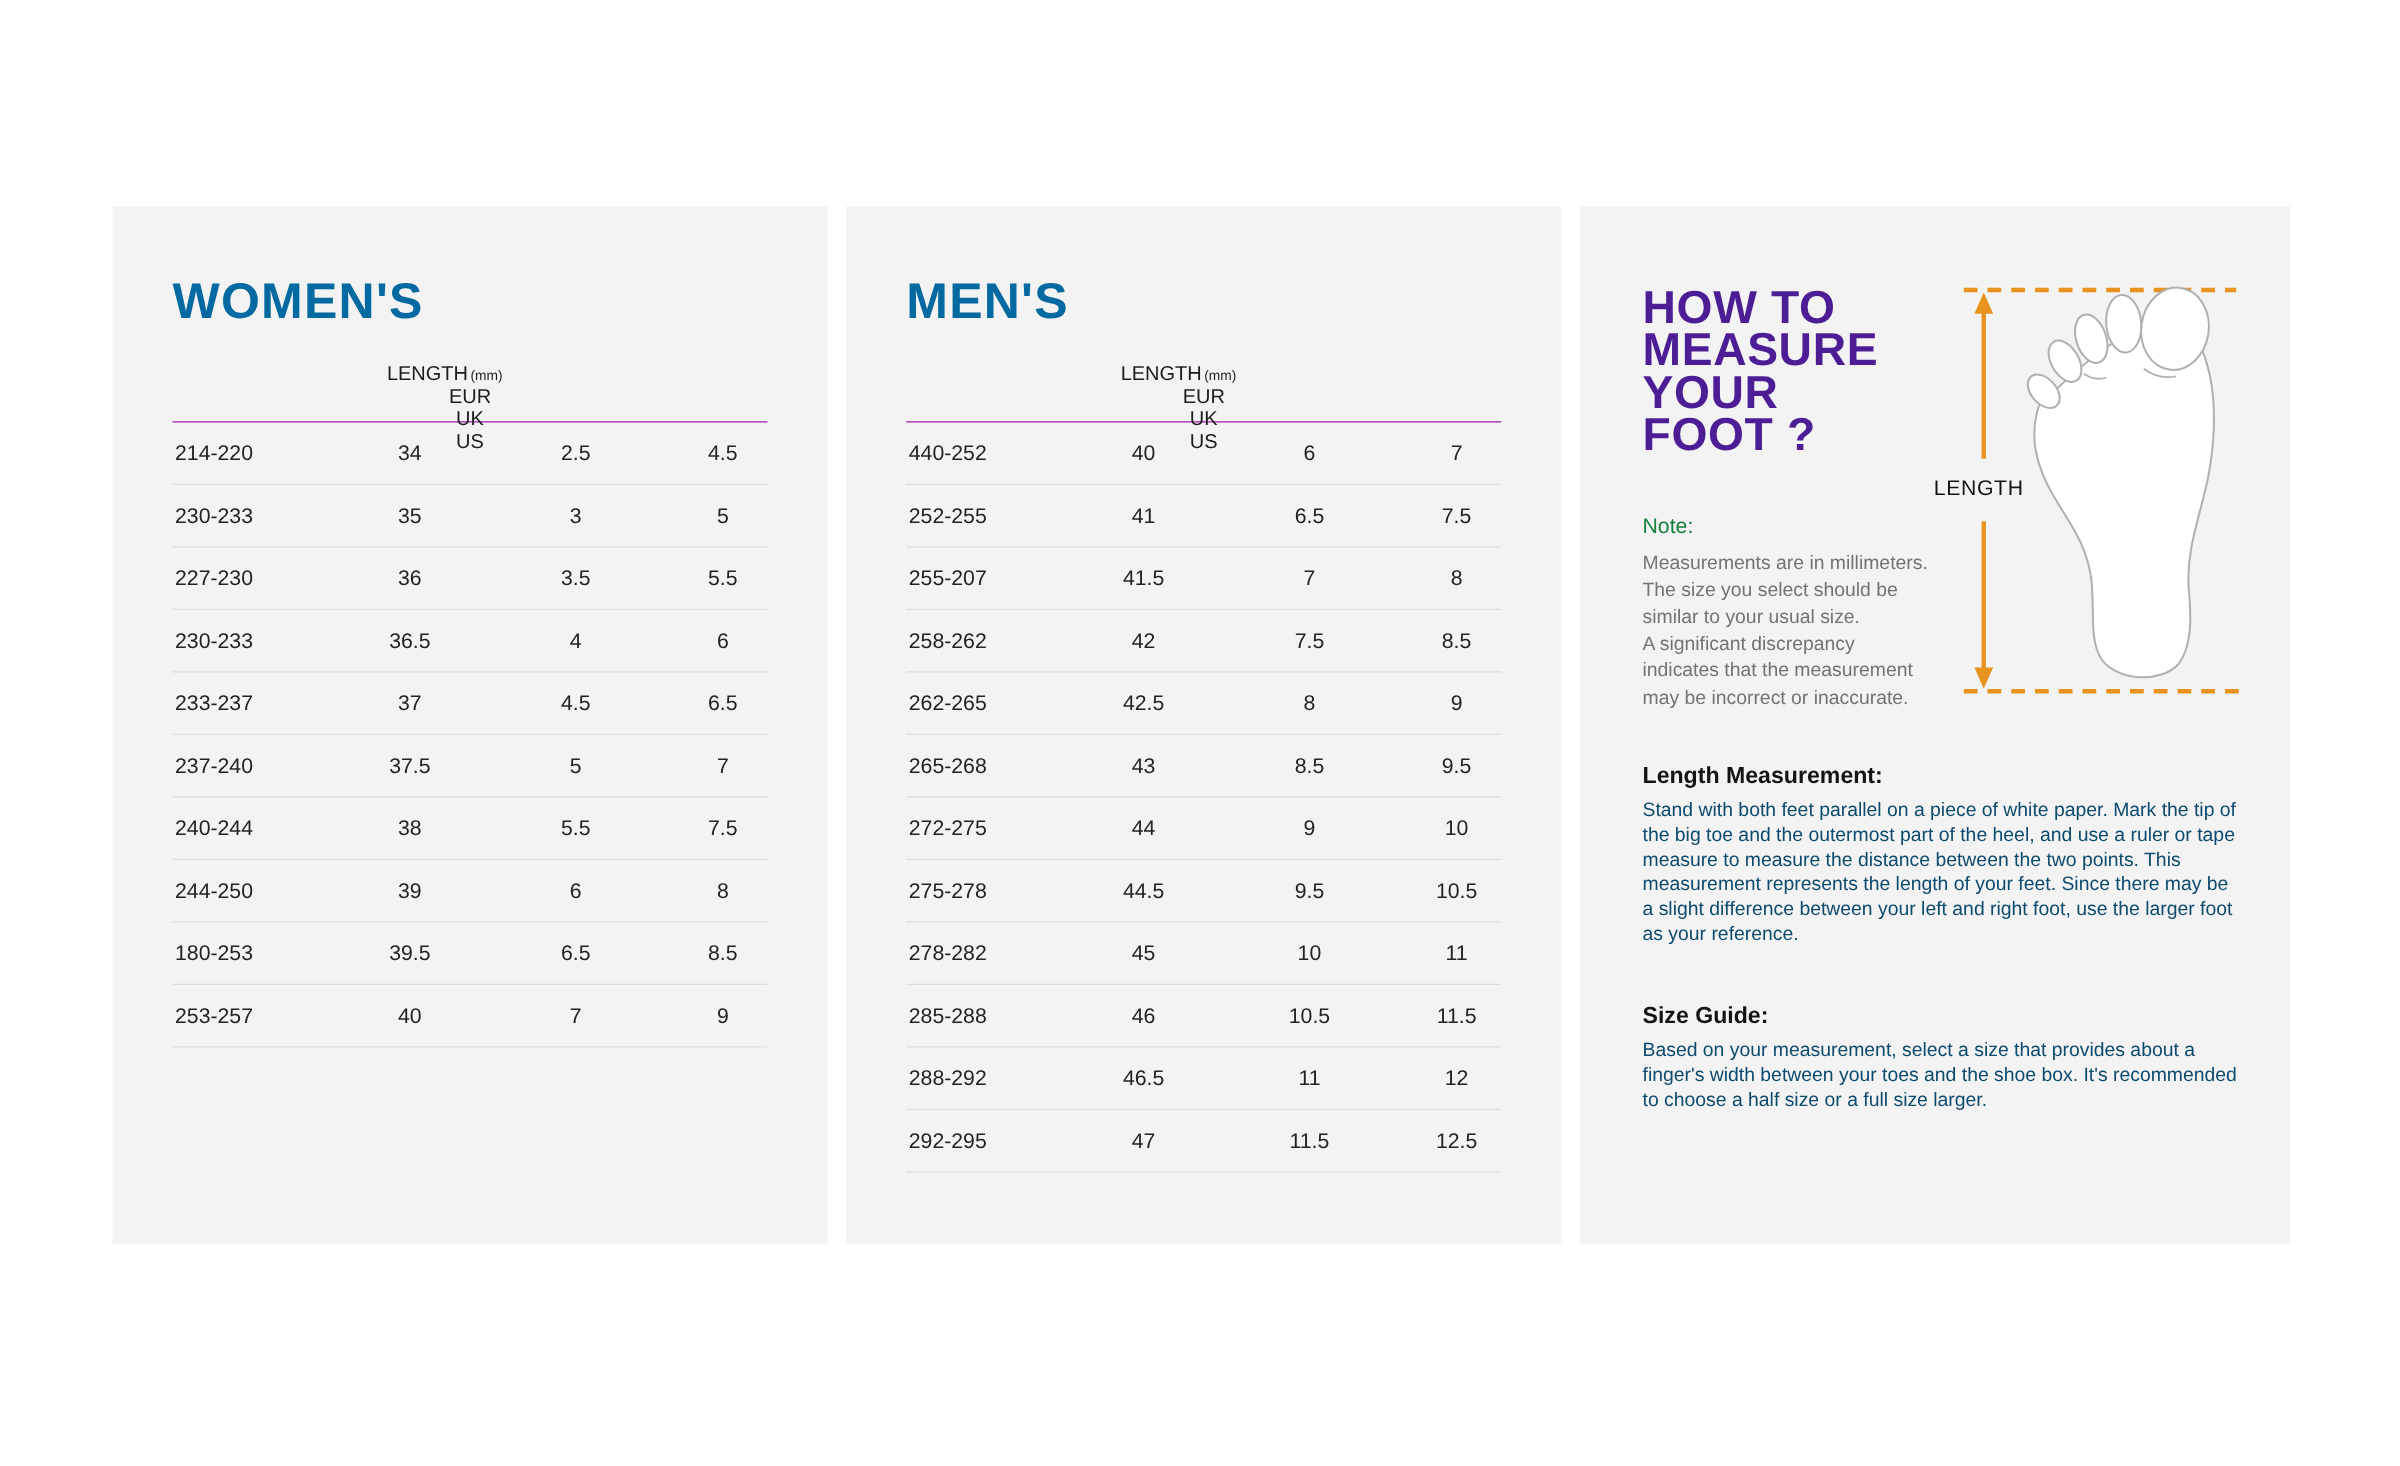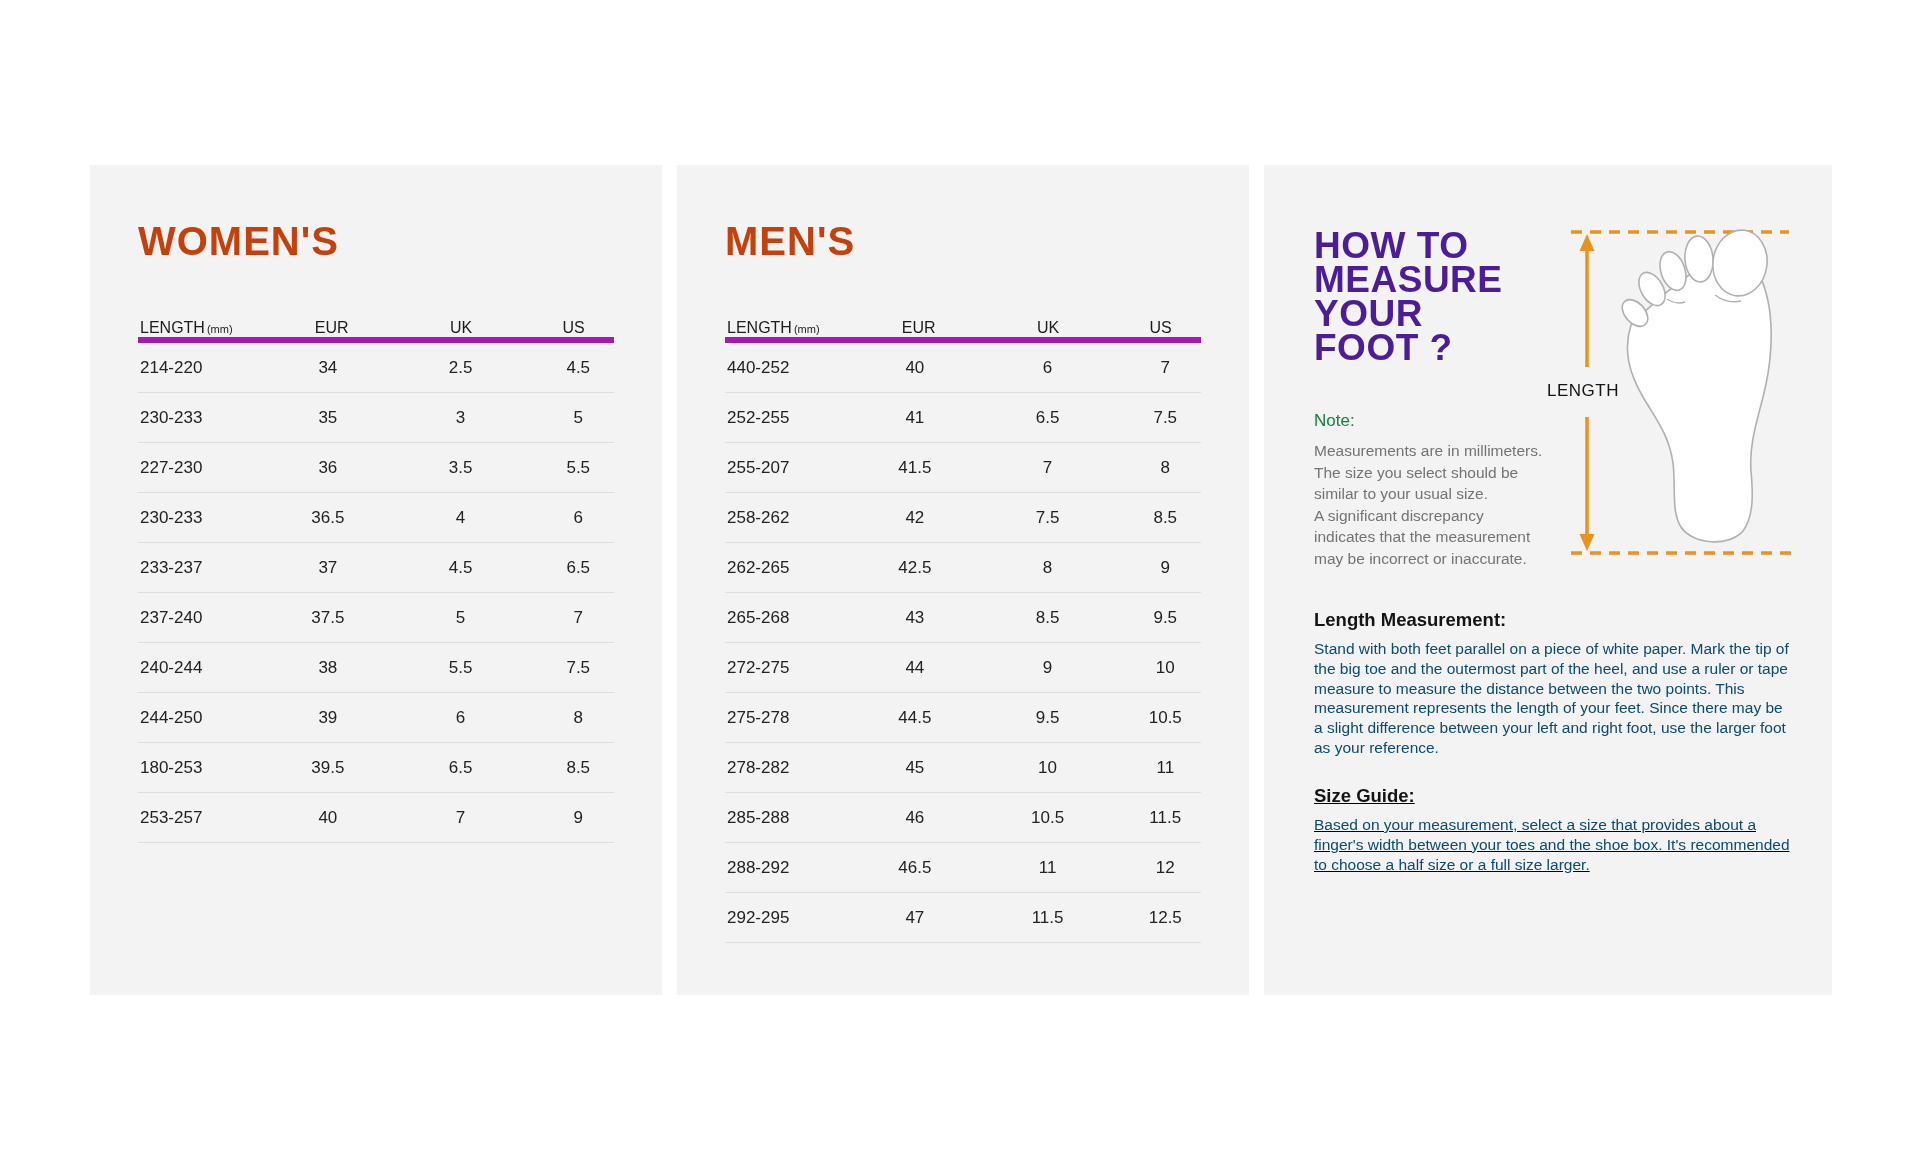--- a/index.html
+++ b/index.html
@@ -9,25 +9,25 @@
     position:relative;overflow:hidden;
     -webkit-font-smoothing:antialiased;
   }
   .panel{position:absolute;top:165px;height:830px;background:var(--panel-bg,#f3f3f3);}
   #panel-womens{left:90px;width:572px;}
   #panel-mens{left:677px;width:572px;}
   #panel-guide{left:1264px;width:568px;}
 
   .panel-title{
     position:absolute;left:48px;top:56px;margin:0;
-    font-size:40px;line-height:40px;font-weight:800;letter-spacing:1px;color:#c2410c;
+    font-size:40px;line-height:40px;font-weight:800;letter-spacing:1px;color:#0369a1;
   }
 
   .size-table{position:absolute;left:48px;width:476px;top:126px;color:#222;}
-  .t-head{display:flex;align-items:flex-end;height:46px;border-bottom:6px solid #a21caf;font-size:16px;color:#1c1c1c;font-weight:500;}
+  .t-head{display:flex;align-items:center;height:46px;border-bottom:1px solid #a21caf;font-size:16px;color:#1c1c1c;font-weight:500;flex-direction:column;}
   .t-row{display:flex;align-items:center;height:49px;border-bottom:1px solid #dedede;font-size:17px;gap:18px;}
   .cell{display:block;}
   .c1{width:135px;text-align:left;padding-left:2px;}
   .c2{width:115px;text-align:center;}
   .c3{width:145px;text-align:center;}
   .c4{width:81px;text-align:center;}
   .unit{font-size:11px;margin-left:2px;font-weight:500;}
 
   .guide-title{
     position:absolute;left:50px;top:64px;
@@ -36,21 +36,21 @@
   .note{position:absolute;left:50px;top:246px;width:240px;}
   .note-heading{font-size:17px;font-weight:400;color:#15803d;}
   .note-body{margin-top:9px;font-size:15.5px;line-height:21.5px;color:#737373;}
 
   .foot-figure{position:absolute;left:305px;top:60px;width:232px;height:336px;}
   .foot-figure svg{overflow:visible;display:block;}
   .length-label{position:absolute;left:-22px;top:156px;font-size:17px;color:#141414;letter-spacing:.5px;}
 
   .section{position:absolute;left:50px;width:478px;}
   .sec-length{top:444px;}
-  .sec-size{top:620px;text-decoration:underline;}
+  .sec-size{top:636px;}
   .section-heading{font-size:18.5px;font-weight:600;color:#141414;}
   .section-body{margin:8px 0 0;font-size:15.5px;line-height:19.8px;color:#0c4a6e;}
 
   .dash{stroke:var(--accent,#e8921f);stroke-width:3.5;stroke-dasharray:11 8;fill:none;}
   .arrow-line{stroke:var(--accent,#e8921f);stroke-width:3.5;fill:none;}
   .arrow-head{fill:var(--accent,#e8921f);}
   .foot-shape{fill:#ffffff;stroke:#b0b0b0;stroke-width:1.6;}
   .foot-crease{fill:none;stroke:#b0b0b0;stroke-width:1.4;}
 </style>
 </head>

